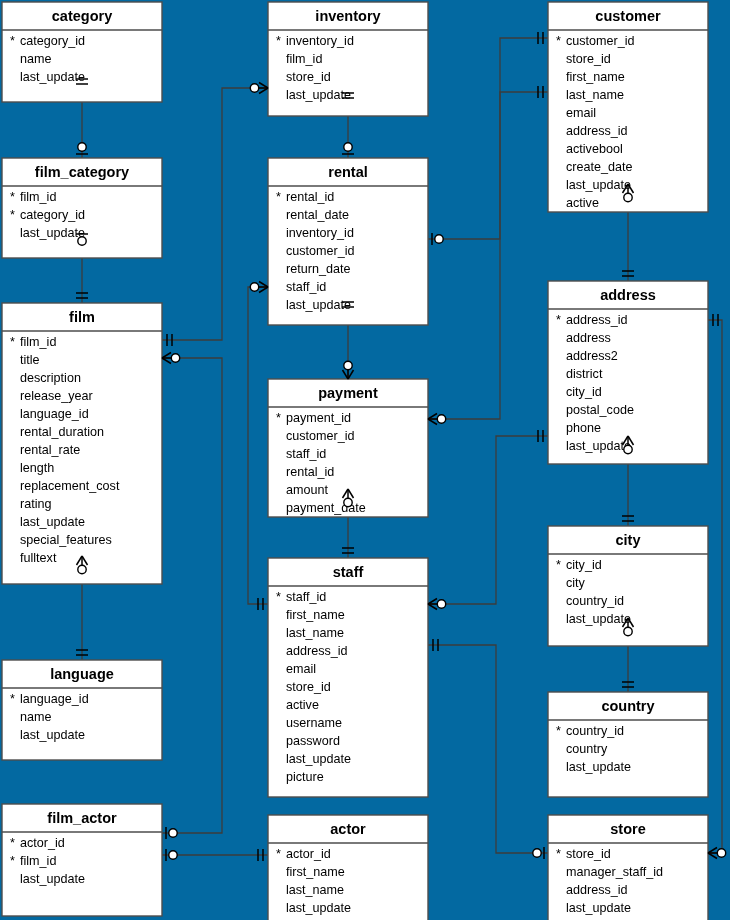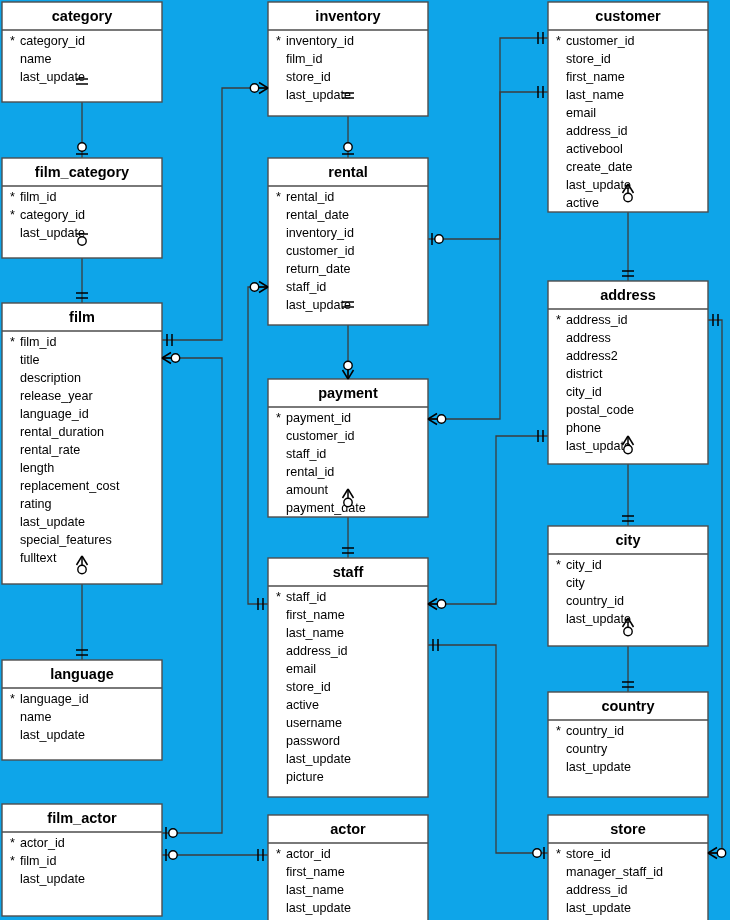--- a/index.html
+++ b/index.html
@@ -11,21 +11,21 @@
   body {
     font-family: "Liberation Sans", sans-serif;
     width: 730px;
     height: 920px;
     overflow: hidden;
   }
   #diagram-root {
     position: relative;
     width: 730px;
     height: 920px;
-    background: #0ea5e9;
+    background: #0369a1;
   }
   svg#er-canvas {
     position: absolute;
     top: 0;
     left: 0;
     width: 730px;
     height: 920px;
   }
   .entity-box {
     fill: #ffffff;

